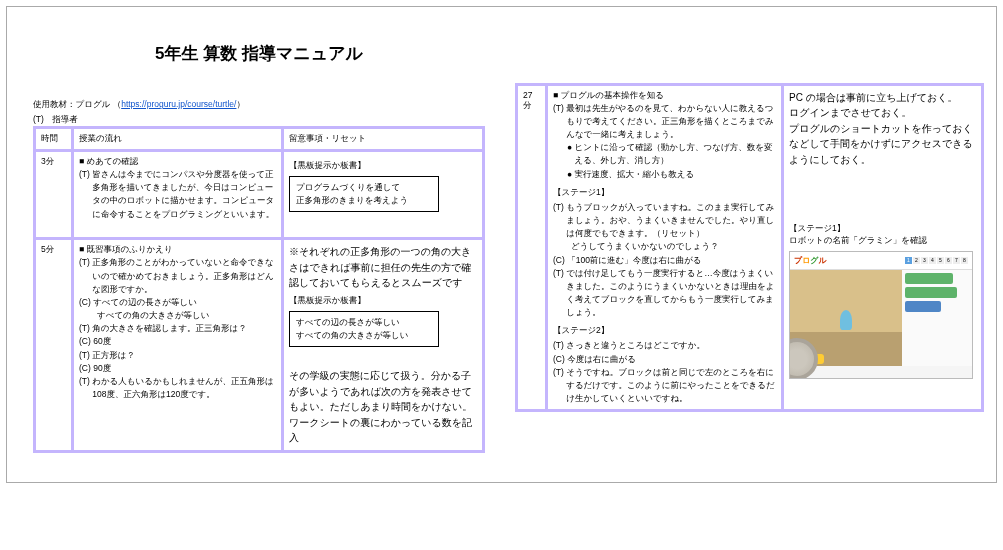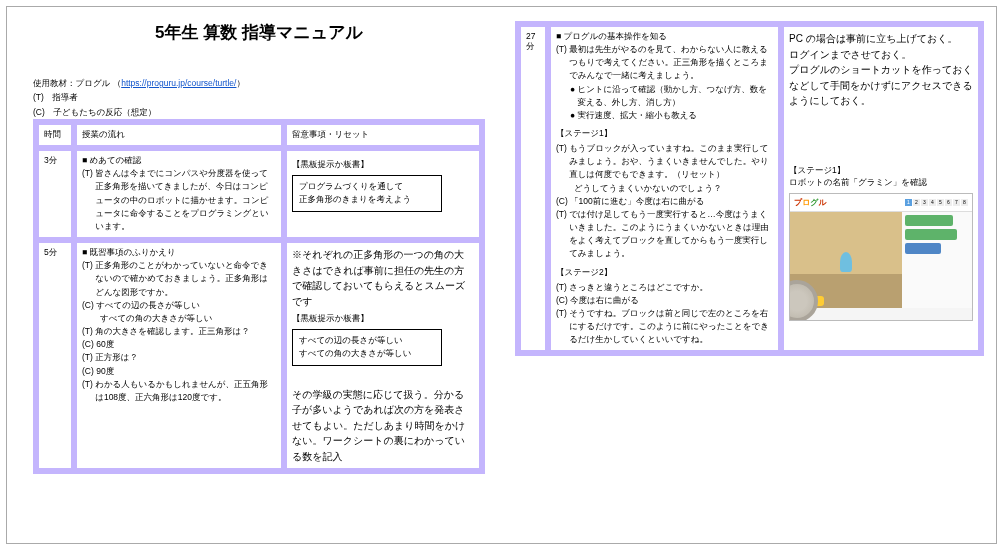--- a/index.html
+++ b/index.html
@@ -7,22 +7,23 @@
     font-family: "Hiragino Kaku Gothic ProN", "Meiryo", sans-serif;
     font-size: 8.5px;
     background: #fff;
     padding: 6px;
     width: 1003px;
     height: 550px;
   }
   .pages {
     border: 1px solid #aaa;
     width: 991px;
-    height: 538px;
+    height: 477px;
     display: flex;
+    align-items: center;
   }
   .page1 {
     width: 505px;
     padding: 14px 26px 8px 26px;
     border-right: 0;
   }
   .page2 {
     width: 486px;
     padding: 14px 12px 8px 4px;
   }
@@ -32,21 +33,21 @@
     font-weight: bold;
     margin-bottom: 32px;
   }
   .meta { margin-bottom: 0; line-height: 1.7; }
   .meta .link { color: #1155cc; text-decoration: underline; }
   table.grid {
     border-collapse: collapse;
     width: 100%;
   }
   table.grid td, table.grid th {
-    border: 6px solid #c4b5fd;
+    border: 3px solid #c4b5fd;
     padding: 4px 5px;
     vertical-align: top;
     text-align: left;
     font-weight: normal;
   }
   table.grid th { font-size: 8.5px; }
   .col-time { width: 38px; }
   .col-flow { width: 210px; }
   .col-notes { }
   .heading { font-weight: normal; display: flex; }
@@ -153,21 +154,20 @@
 <div class="pages">
 
   <div class="page1">
     <div class="title">5年生 算数 指導マニュアル</div>
     <div class="meta">
       <div>
         <span>使用教材：プログル</span>
         <span class="paren">（</span><a href="#" class="link">https://proguru.jp/course/turtle/</a><span class="paren">）</span>
       </div>
       <div>(T)　指導者</div>
-      <div>(C)　子どもたちの反応（想定）</div>
     </div>
     <table class="grid">
       <tbody>
           <tr>
         <th class="col-time">時間</th>
         <th class="col-flow">授業の流れ</th>
         <th class="col-notes">留意事項・リセット</th>
       </tr>
 
       <tr>

